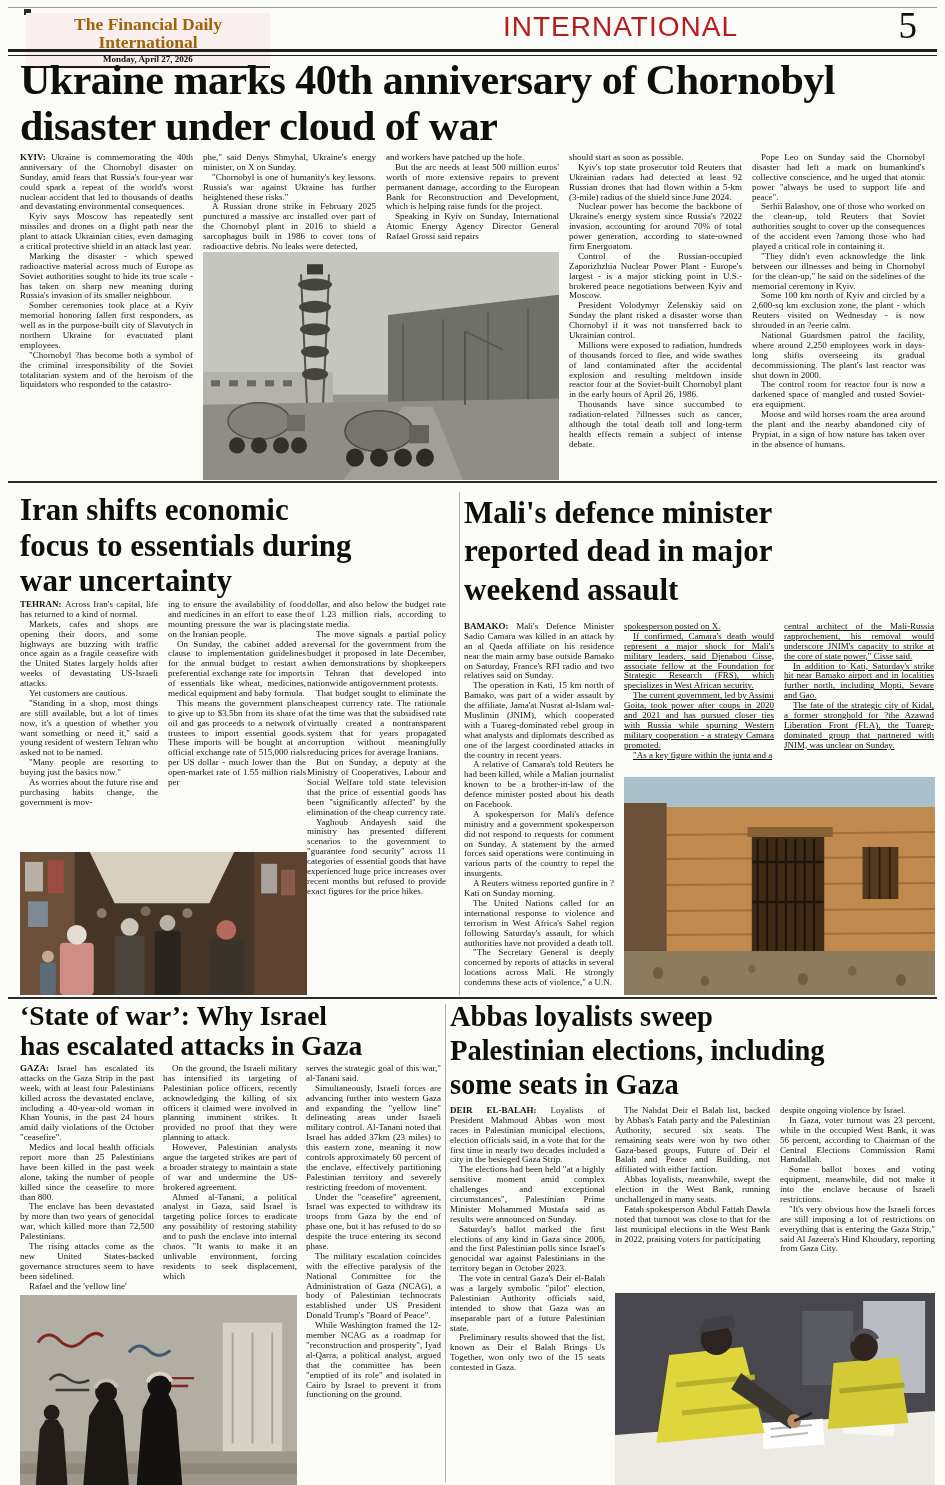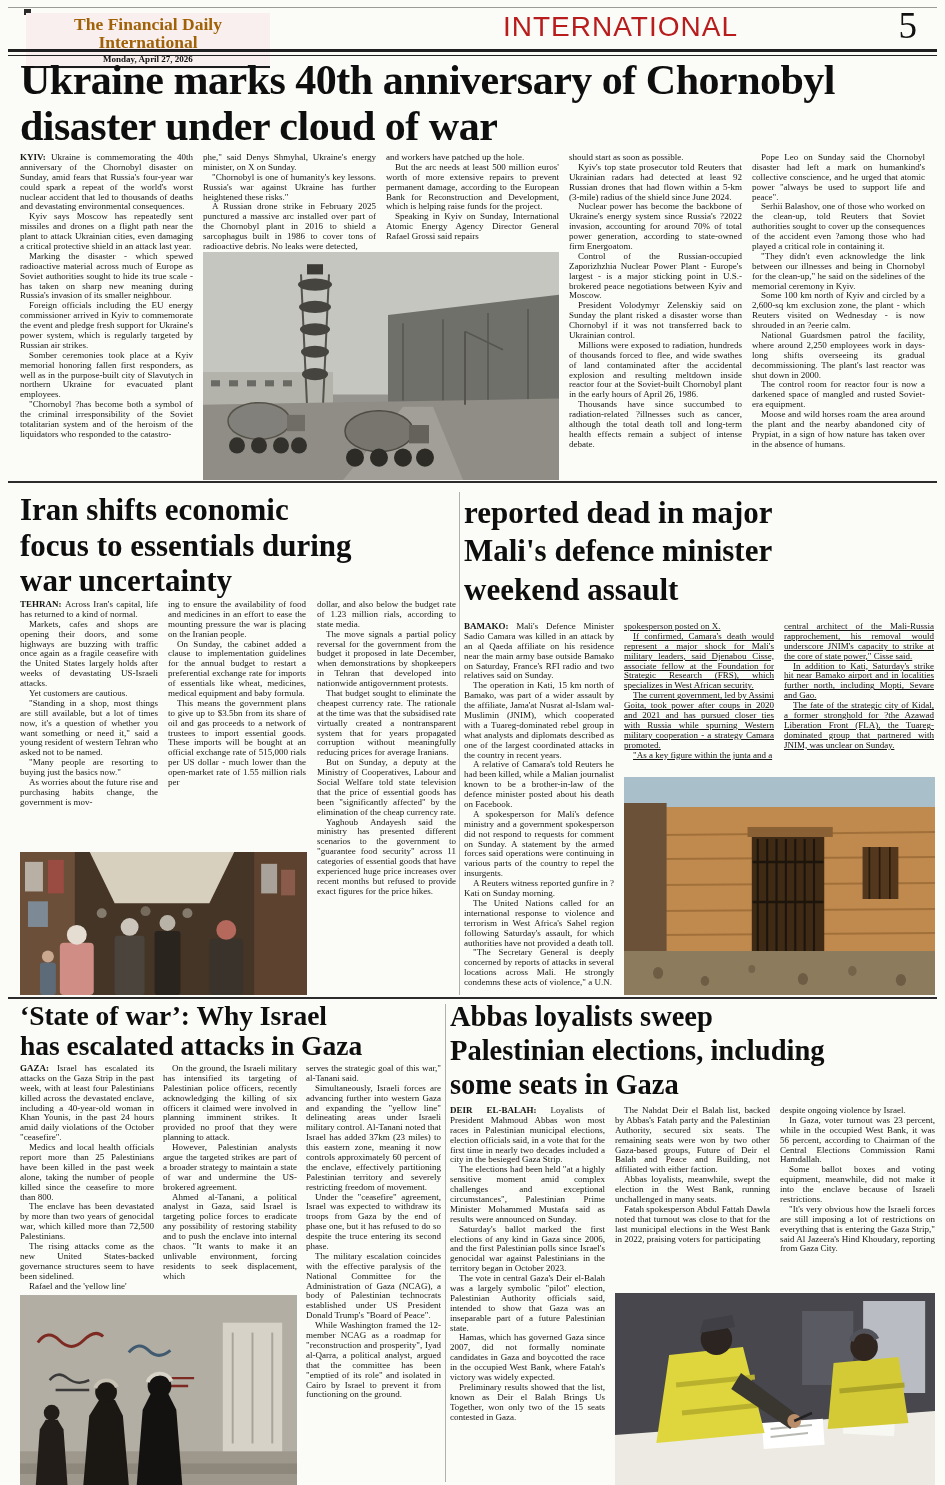--- a/index.html
+++ b/index.html
@@ -32,21 +32,21 @@
   
   .uk-body{position:absolute;left:20px;top:153px;width:905px;height:327px;display:flex;gap:10px;}
   .uk-col{width:173px;height:327px;}
   .uk-mid{width:356px;display:flex;flex-direction:column;}
   .uk-mid-text{display:flex;gap:10px;height:99px;overflow:hidden;}
   .uk-mid-text .uk-col{height:99px;}
   .photo{flex:1;overflow:hidden;background:#ccc;}
   .photo svg{display:block;width:100%;height:100%;}
   .rule-major{position:absolute;left:8px;right:8px;border-top:2.5px solid #2c2c2c;}
   .vdiv{position:absolute;border-left:1px solid #b0b0ac;}
-  .iran-body{position:absolute;left:20px;top:600px;width:436px;height:395px;display:flex;gap:10px;}
+  .iran-body{position:absolute;left:20px;top:600px;width:436px;height:395px;display:flex;}
   .iran-left{width:287px;display:flex;flex-direction:column;}
   .iran-left-text{display:flex;gap:10px;height:247px;overflow:hidden;}
   .iran-col{width:138px;height:247px;}
   .iran-col3{width:139px;height:395px;}
   .photo-iran{margin-top:5px;height:143px;flex:none;}
   .mali-body{position:absolute;left:464px;top:622px;width:471px;height:373px;display:flex;gap:10px;}
   .mali-col1{width:150px;height:373px;}
   .mali-right{width:311px;display:flex;flex-direction:column;}
   .mali-right-text{display:flex;gap:10px;height:148px;overflow:hidden;}
   .mali-col{width:150px;height:148px;text-decoration:underline;}
@@ -83,21 +83,20 @@
 
   <div class="headline main-headline">
       <div class="hl-line">Ukraine marks 40th anniversary of Chornobyl</div>
       <div class="hl-line">disaster under cloud of war</div>
     </div>
   <div class="uk-body">
     <div class="uk-col bt">
         <p class="para lead"><b class="dateline">KYIV: </b>Ukraine is commemorating the 40th anniversary of the Chornobyl disaster on Sunday, amid fears that Russia's four-year war could spark a repeat of the world's worst nuclear accident that led to thousands of deaths and devastating environmental consequences.</p>
         <p class="para">Kyiv says Moscow has repeatedly sent missiles and drones on a flight path near the plant to attack Ukrainian cities, even damaging a critical protective shield in an attack last year.</p>
         <p class="para">Marking the disaster - which spewed radioactive material across much of Europe as Soviet authorities sought to hide its true scale - has taken on sharp new meaning during Russia's invasion of its smaller neighbour.</p>
-        <p class="para">Foreign officials including the EU energy commissioner arrived in Kyiv to commemorate the event and pledge fresh support for Ukraine's power system, which is regularly targeted by Russian air strikes.</p>
         <p class="para">Somber ceremonies took place at a Kyiv memorial honoring fallen first responders, as well as in the purpose-built city of Slavutych in northern Ukraine for evacuated plant employees.</p>
         <p class="para">"Chornobyl ?has become both a symbol of the criminal irresponsibility of the Soviet totalitarian system and of the heroism of the liquidators who responded to the catastro-</p>
       </div>
     <div class="uk-mid">
       <div class="uk-mid-text">
         <div class="uk-col bt">
             <p class="para lead">phe," said Denys Shmyhal, Ukraine's energy minister, on X on Sunday.</p>
             <p class="para">"Chornobyl is one of humanity's key lessons. Russia's war against Ukraine has further heightened these risks."</p>
             <p class="para">A Russian drone strike in February 2025 punctured a massive arc installed over part of the Chornobyl plant in 2016 to shield a sarcophagus built in 1986 to cover tons of radioactive debris. No leaks were detected,</p>
           </div>
@@ -228,22 +227,22 @@
     <div class="iran-col3 bt">
         <p class="para lead">dollar, and also below the budget rate of 1.23 million rials, according to state media.</p>
         <p class="para">The move signals a partial policy reversal for the government from the budget it proposed in late December, when demonstrations by shopkeepers in Tehran that developed into nationwide antigovernment protests.</p>
         <p class="para">That budget sought to eliminate the cheapest currency rate. The rationale at the time was that the subsidised rate virtually created a nontransparent system that for years propagated corruption without meaningfully reducing prices for average Iranians.</p>
         <p class="para">But on Sunday, a deputy at the Ministry of Cooperatives, Labour and Social Welfare told state television that the price of essential goods has been "significantly affected" by the elimination of the cheap currency rate.</p>
         <p class="para">Yaghoub Andayesh said the ministry has presented different scenarios to the government to "guarantee food security" across 11 categories of essential goods that have experienced huge price increases over recent months but refused to provide exact figures for the price hikes.</p>
       </div>
   </div>
 
   <div class="headline mali-headline">
+      <div class="hl-line">Mali's defence minister</div>
       <div class="hl-line">reported dead in major</div>
-      <div class="hl-line">Mali's defence minister</div>
       <div class="hl-line">weekend assault</div>
     </div>
   <div class="mali-body">
     <div class="mali-col1 bt">
         <p class="para lead"><b class="dateline">BAMAKO: </b>Mali's Defence Minister Sadio Camara was killed in an attack by an al Qaeda affiliate on his residence near the main army base outside Bamako on Saturday, France's RFI radio and two relatives said on Sunday.</p>
         <p class="para">The operation in Kati, 15 km north of Bamako, was part of a wider assault by the affiliate, Jama'at Nusrat al-Islam wal-Muslimin (JNIM), which cooperated with a Tuareg-dominated rebel group in what analysts and diplomats described as one of the largest coordinated attacks in the country in recent years.</p>
         <p class="para">A relative of Camara's told Reuters he had been killed, while a Malian journalist known to be a brother-in-law of the defence minister posted about his death on Facebook.</p>
         <p class="para">A spokesperson for Mali's defence ministry and a government spokesperson did not respond to requests for comment on Sunday. A statement by the armed forces said operations were continuing in various parts of the country to repel the insurgents.</p>
         <p class="para">A Reuters witness reported gunfire in ?Kati on Sunday morning.</p>
         <p class="para">The United Nations called for an international response to violence and terrorism in West Africa's Sahel region following Saturday's assault, for which authorities have not provided a death toll.</p>
@@ -364,21 +363,20 @@
       <div class="hl-line">Abbas loyalists sweep</div>
       <div class="hl-line">Palestinian elections, including</div>
       <div class="hl-line">some seats in Gaza</div>
     </div>
   <div class="abbas-body">
     <div class="abbas-col1 bt">
         <p class="para lead"><b class="dateline">DEIR EL-BALAH: </b>Loyalists of President Mahmoud Abbas won most races in Palestinian municipal elections, election officials said, in a vote that for the first time in nearly two decades included a city in the besieged Gaza Strip.</p>
         <p class="para">The elections had been held "at a highly sensitive moment amid complex challenges and exceptional circumstances", Palestinian Prime Minister Mohammed Mustafa said as results were announced on Sunday.</p>
         <p class="para">Saturday's ballot marked the first elections of any kind in Gaza since 2006, and the first Palestinian polls since Israel's genocidal war against Palestinians in the territory began in October 2023.</p>
         <p class="para">The vote in central Gaza's Deir el-Balah was a largely symbolic "pilot" election, Palestinian Authority officials said, intended to show that Gaza was an inseparable part of a future Palestinian state.</p>
-        <p class="para">Hamas, which has governed Gaza since 2007, did not formally nominate candidates in Gaza and boycotted the race in the occupied West Bank, where Fatah's victory was widely expected.</p>
         <p class="para">Preliminary results showed that the list, known as Deir el Balah Brings Us Together, won only two of the 15 seats contested in Gaza.</p>
       </div>
     <div class="abbas-right">
       <div class="abbas-right-text">
         <div class="abbas-col bt">
             <p class="para">The Nahdat Deir el Balah list, backed by Abbas's Fatah party and the Palestinian Authority, secured six seats. The remaining seats were won by two other Gaza-based groups, Future of Deir el Balah and Peace and Building, not affiliated with either faction.</p>
             <p class="para">Abbas loyalists, meanwhile, swept the election in the West Bank, running unchallenged in many seats.</p>
             <p class="para">Fatah spokesperson Abdul Fattah Dawla noted that turnout was close to that for the last municipal elections in the West Bank in 2022, praising voters for participating</p>
           </div>
         <div class="abbas-col bt">

